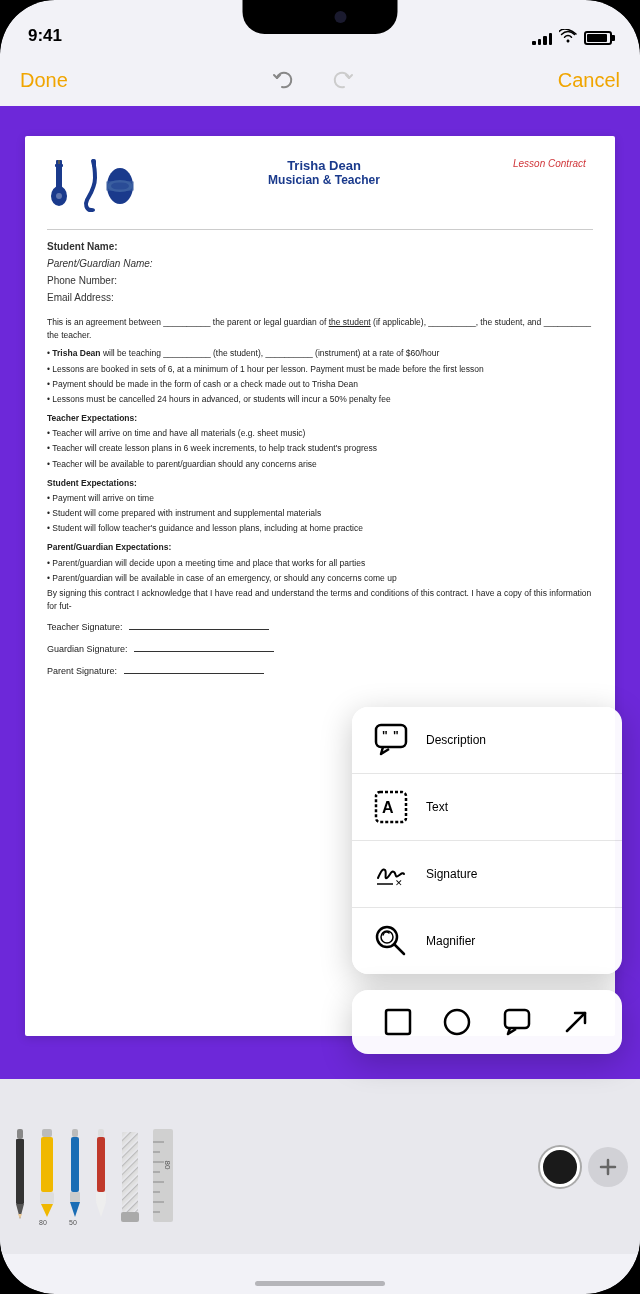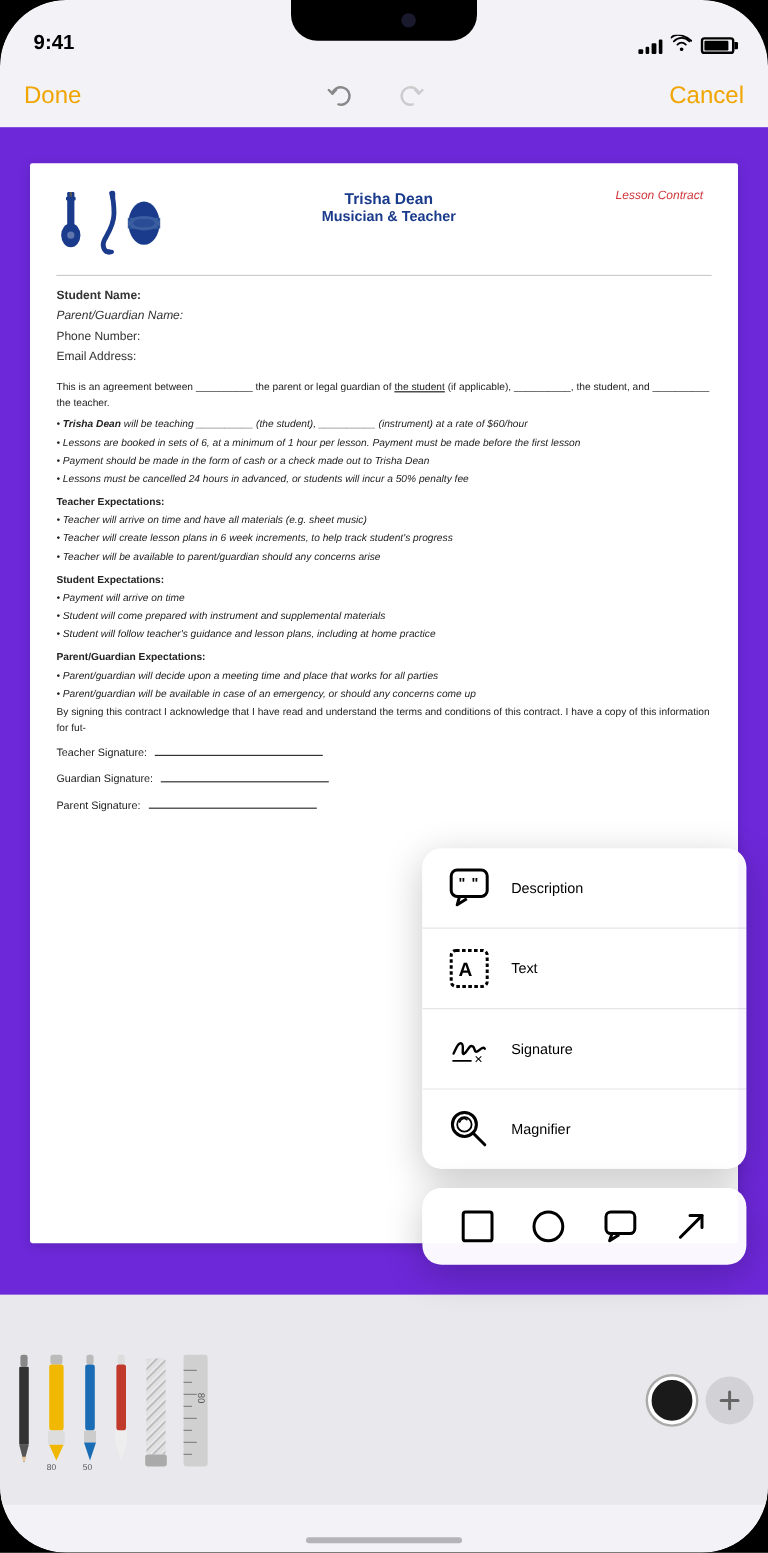--- a/index.html
+++ b/index.html
@@ -231,21 +231,20 @@
     }
     .doc-body ul {
       list-style: none;
       padding-left: 0;
     }
     .doc-body ul li::before {
       content: '• ';
     }
     .doc-body ul li {
       margin-bottom: 2px;
-      font-style: italic;
     }
     .doc-body .section-title {
       font-weight: 700;
       margin-top: 6px;
       margin-bottom: 2px;
     }
     .underlined {
       text-decoration: underline;
     }
     .bold-inline {

